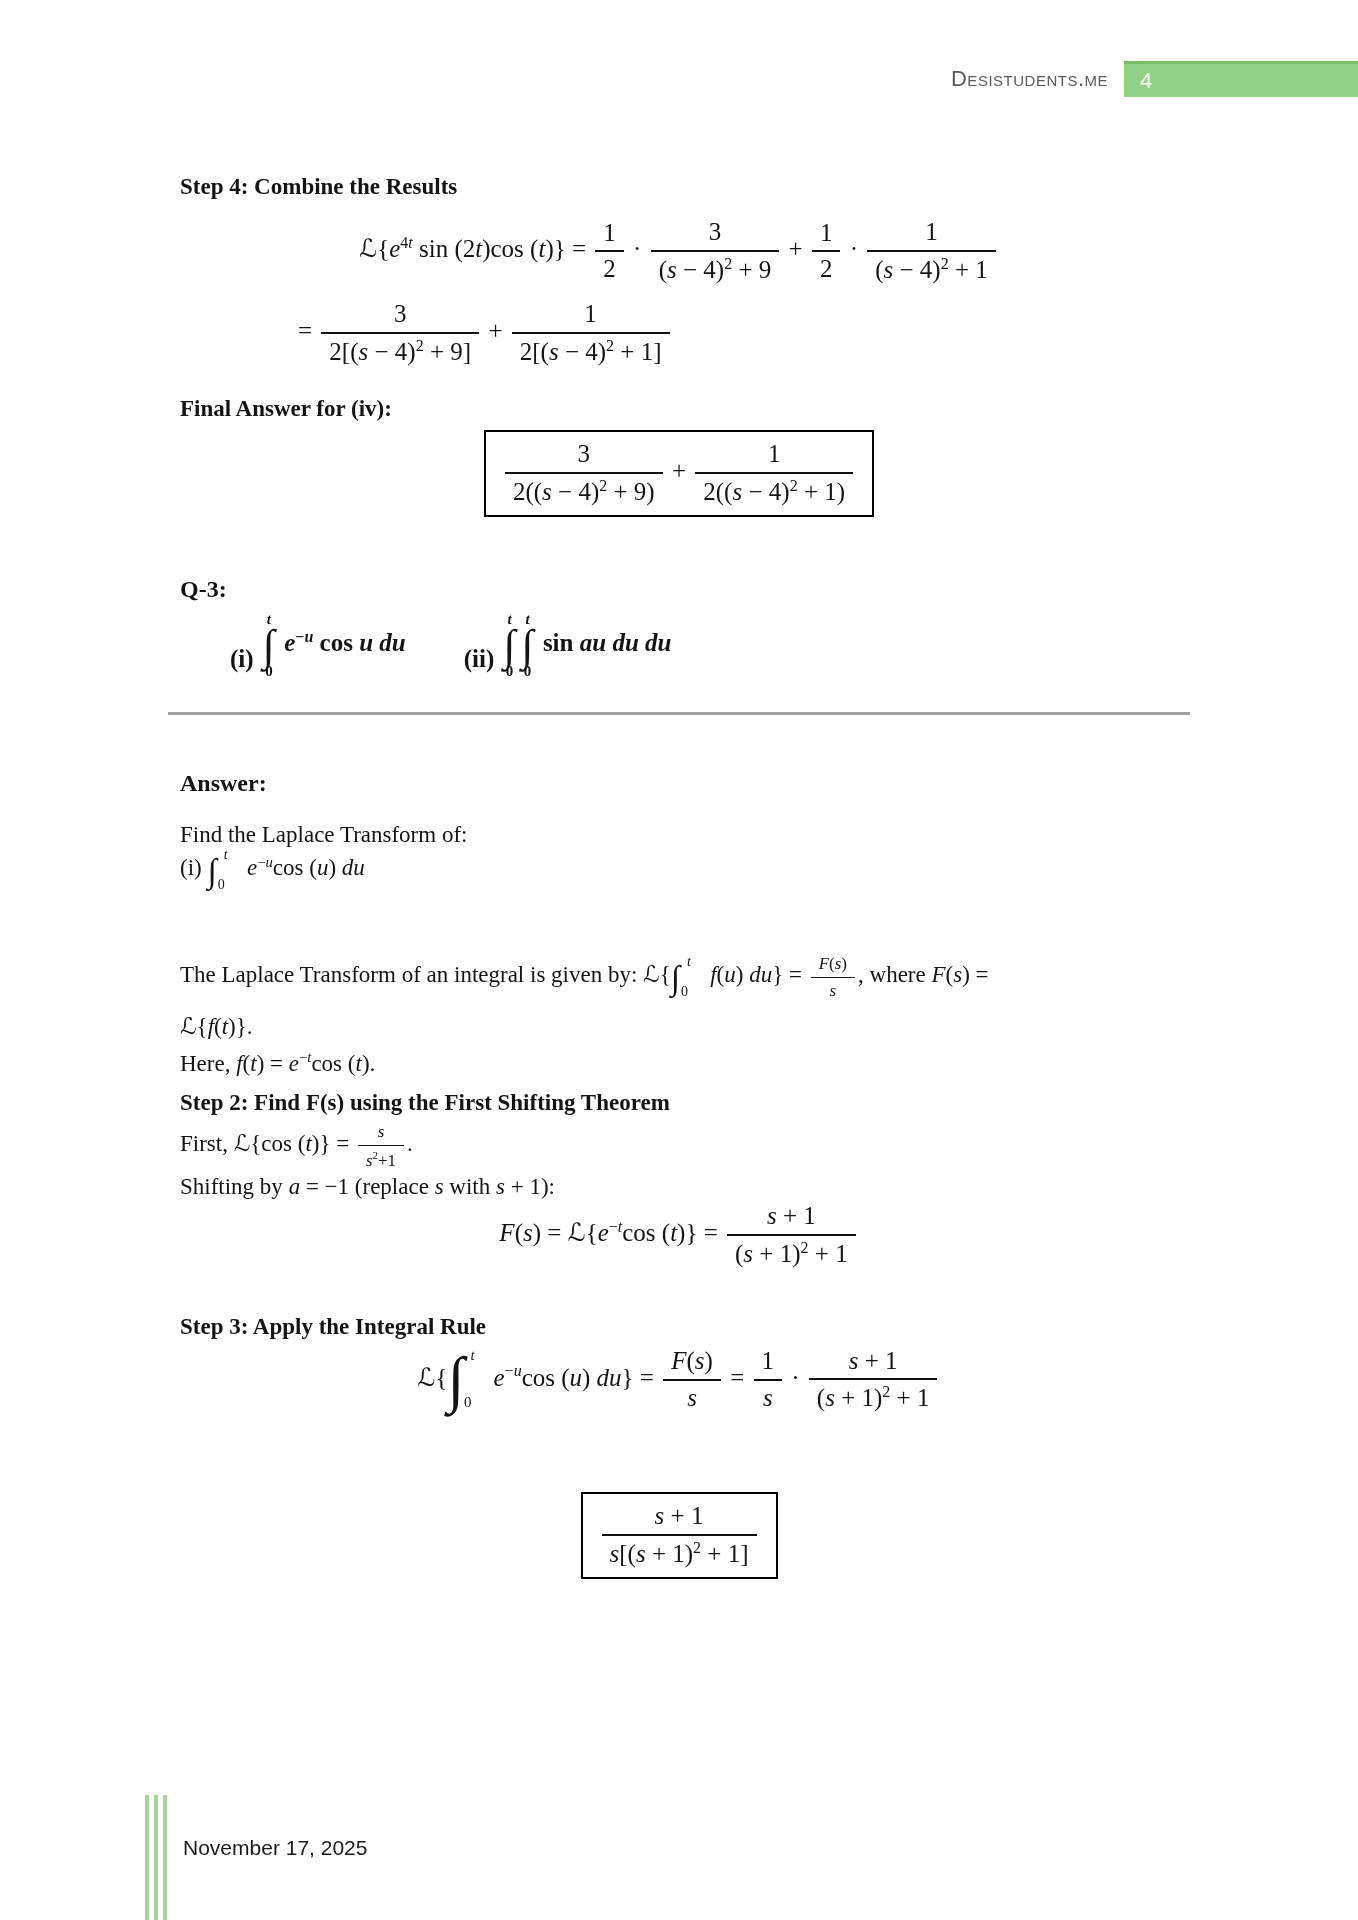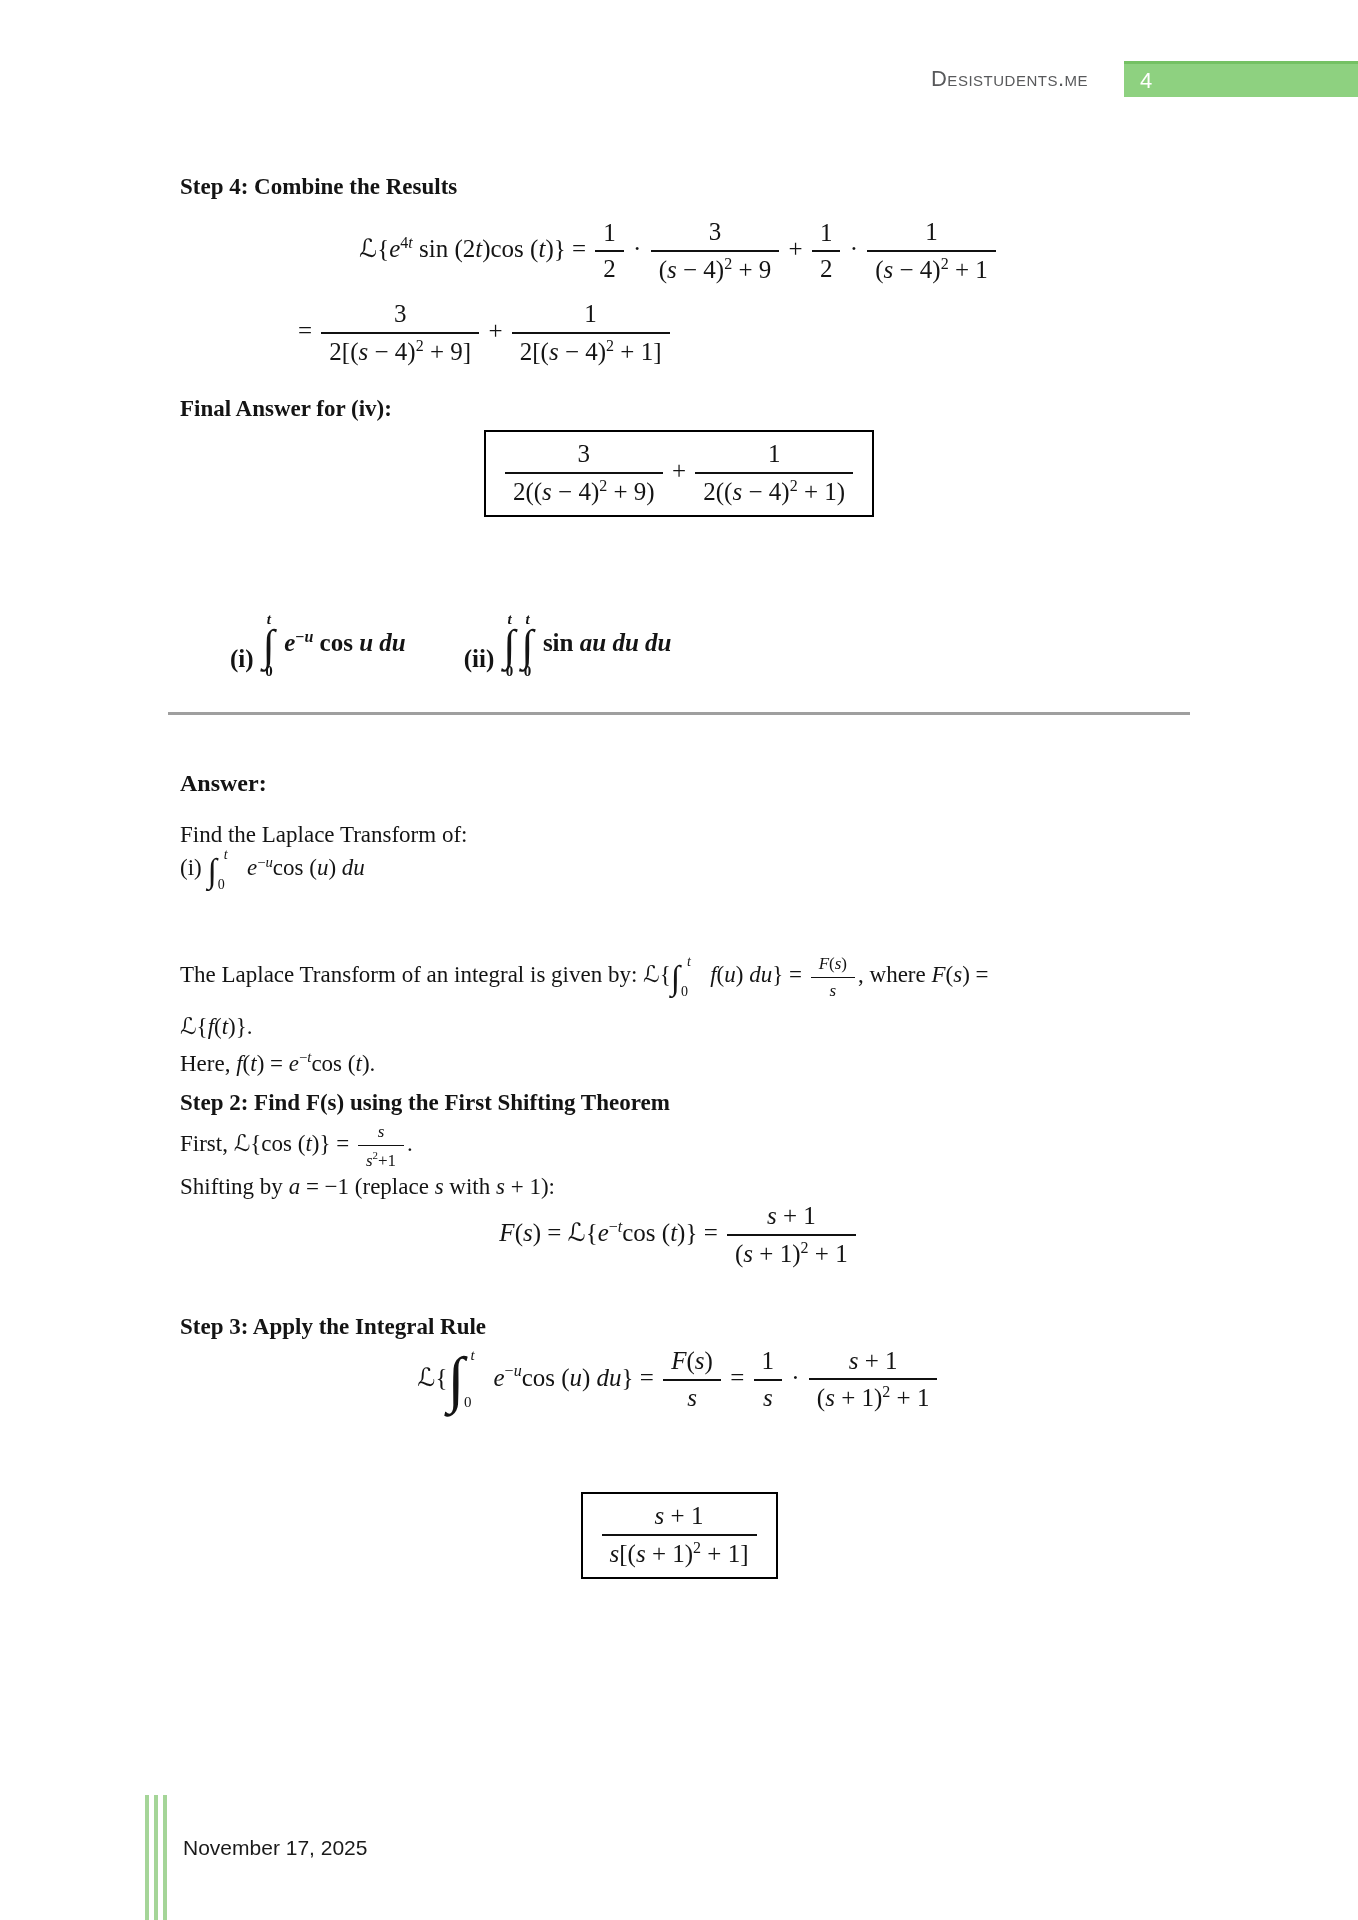--- a/index.html
+++ b/index.html
@@ -3,21 +3,21 @@
 <meta charset="utf-8">
 <style>
   html,body { margin:0; padding:0; background:#ffffff; }
   .page {
     position:relative; width:1358px; height:1920px; background:#ffffff;
     font-family:"Liberation Serif", serif; color:#141414; overflow:hidden;
   }
 
   
   .header-row { position:absolute; top:60px; left:0; right:0; height:38px;
-    display:flex; align-items:center; justify-content:flex-end;gap:20px; }
+    display:flex; align-items:center; justify-content:flex-end; }
   .brand { font-family:"Liberation Sans", sans-serif; font-variant:small-caps;
     font-size:22px; color:#58595b; letter-spacing:0.5px; margin-right:16px; }
   .pagebar { width:234px; height:33px; background:#8ed180; border-top:3px solid #74c163;
     display:flex; align-items:center; box-sizing:content-box; }
   .pagebar .pnum { font-family:"Liberation Sans", sans-serif; font-size:22px;
     color:#ffffff; padding-left:16px; }
 
   
   .abs { position:absolute; left:180px; width:1022px;margin-top:16px; }
   .heading { font-weight:bold; font-size:23px; line-height:1.3; }
@@ -91,20 +91,21 @@
 
   <div class="eq-center" style="top:218px"><span class="scr">ℒ</span>{<i>e</i><sup>4<i>t</i></sup> sin (2<i>t</i>)cos (<i>t</i>)} = <span class="frac"><span class="num">1</span><span class="den">2</span></span> · <span class="frac"><span class="num">3</span><span class="den">(<i>s</i> − 4)<sup>2</sup> + 9</span></span> + <span class="frac"><span class="num">1</span><span class="den">2</span></span> · <span class="frac"><span class="num">1</span><span class="den">(<i>s</i> − 4)<sup>2</sup> + 1</span></span></div>
   <div class="eq-left" style="top:300px; left:298px">= <span class="frac"><span class="num">3</span><span class="den">2[(<i>s</i> − 4)<sup>2</sup> + 9]</span></span> + <span class="frac"><span class="num">1</span><span class="den">2[(<i>s</i> − 4)<sup>2</sup> + 1]</span></span></div>
 
   <div class="abs heading" style="top:378px">Final Answer for (iv):</div>
 
   <div class="box-wrap" style="top:430px">
     <span class="boxed"><span class="frac"><span class="num">3</span><span class="den">2((<i>s</i> − 4)<sup>2</sup> + 9)</span></span> + <span class="frac"><span class="num">1</span><span class="den">2((<i>s</i> − 4)<sup>2</sup> + 1)</span></span></span>
   </div>
 
+  <div class="abs heading" style="top:558px; font-size:24px">Q-3:</div>
 
   <div class="q3-row" style="top:612px"><span class="q3lab">(i)</span> <span class="dint">
         <span class="lim"><i>t</i></span>
         <span class="sym">∫</span>
         <span class="lim">0</span>
       </span> <i>e</i><sup>−<i>u</i></sup> cos <i>u</i> <i>du</i><span class="q3lab q3-gap-left">(ii)</span> <span class="dint">
         <span class="lim"><i>t</i></span>
         <span class="sym">∫</span>
         <span class="lim">0</span>
       </span><span class="dint">

